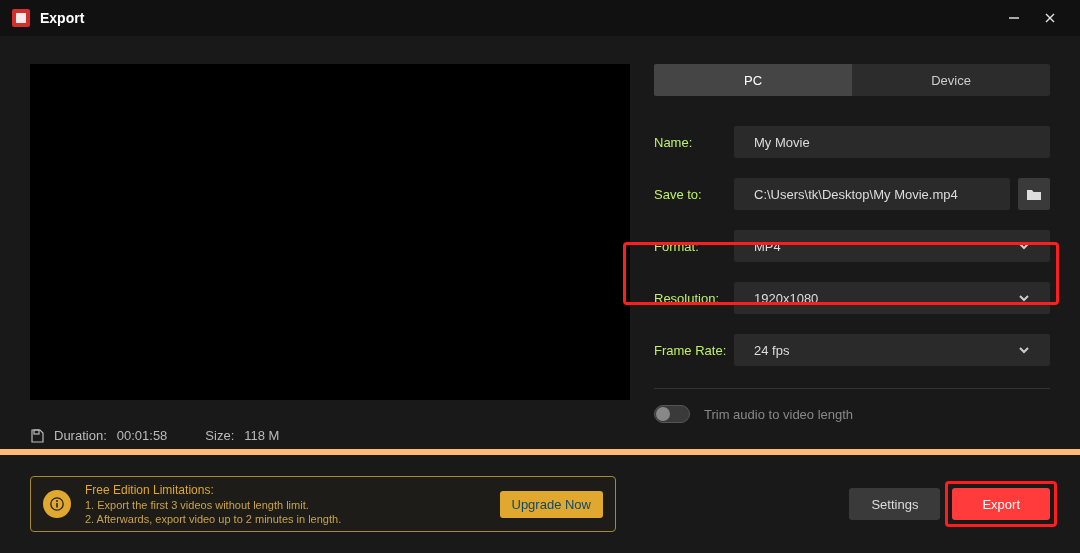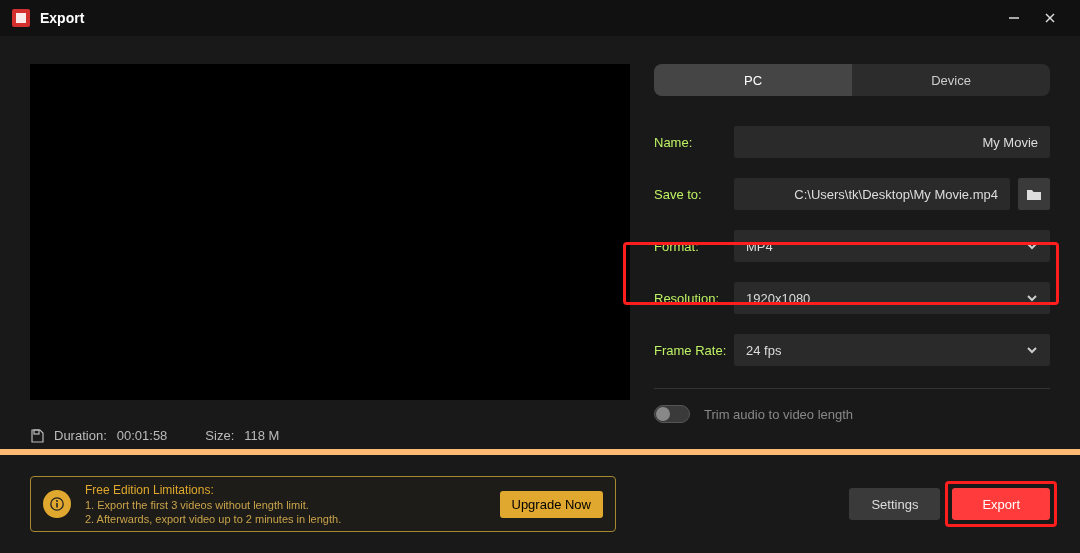--- a/index.html
+++ b/index.html
@@ -19,29 +19,29 @@
 
   
   .left { width: 600px; text-align: center; }
   .preview { width: 600px; height: 336px; background: #000; }
   .meta { margin-top: 28px; display: flex; align-items: center; gap: 10px; color: #bbb; font-size: 13px; }
   .meta .sep { width: 18px; }
   .save-icon svg { width: 14px; height: 14px; display: block; }
 
   
   .right { flex: 1; margin-left: 24px; }
-  .tabs { display: flex; height: 32px; background: #2c2c2c; border-radius: 8px; overflow: hidden; }
+  .tabs { display: flex; height: 32px; background: #2c2c2c; border-radius: 2px; overflow: hidden; }
   .tabs .tab { flex: 1; display: flex; align-items: center; justify-content: center; font-size: 13px; color: #ccc; }
   .tabs .tab.active { background: #454545; color: #fff; }
 
   .row { display: flex; align-items: center; margin-top: 20px; }
   .row.first { margin-top: 30px; }
   .row .label { width: 80px; font-size: 13px; color: #bef264; }
   .row .field { flex: 1; display: flex; align-items: center; }
-  .input, .select { flex: 1; height: 32px; background: #2a2a2a; border: none; color: #ddd; font-size: 13px; padding: 0 12px; border-radius: 2px; display: flex; align-items: center; justify-content: space-between; text-align: right; }
+  .input, .select { flex: 1; height: 32px; background: #2a2a2a; border: none; color: #ddd; font-size: 13px; padding: 0 20px; border-radius: 2px; display: flex; align-items: center; justify-content: space-between; }
   .folder-btn { width: 32px; height: 32px; background: #3a3a3a; margin-left: 8px; display: flex; align-items: center; justify-content: center; border-radius: 2px; }
   .folder-btn svg { width: 16px; height: 14px; fill: #ddd; }
   .chev { width: 12px; height: 12px; }
   .chev svg { width: 12px; height: 12px; stroke: #ccc; stroke-width: 2; fill: none; }
 
   .highlight-box { position: absolute; border: 3px solid #ff1e1e; border-radius: 4px; pointer-events: none; }
   .hl-format { left: 623px; top: 206px; width: 436px; height: 63px; }
 
   .divider { height: 1px; background: #333; margin-top: 22px; }
 
@@ -51,21 +51,21 @@
   .trimrow .tlabel { font-size: 13px; color: #888; }
 
   
   .footer { position: absolute; left: 0; right: 0; bottom: 0; height: 104px; border-top: 6px solid #fdba74; display: flex; align-items: center; padding: 0 30px; }
   .limitations { width: 586px; height: 56px; border: 1px solid #a78a2f; border-radius: 4px; display: flex; align-items: center; padding: 0 12px; gap: 14px; background: rgba(120,90,20,0.05); }
   .limitations .info-ico { width: 28px; height: 28px; background: #e0a82e; border-radius: 50%; display: flex; align-items: center; justify-content: center; }
   .limitations .info-ico svg { width: 14px; height: 14px; }
   .limitations .txt { flex: 1; }
   .limitations .title2 { color: #e0a82e; font-size: 12px; line-height: 16px; }
   .limitations .line { color: #c9a34a; font-size: 11px; line-height: 14px; }
-  .upgrade-btn { background: #e0a82e; color: #000000; font-size: 13px; padding: 6px 12px; border-radius: 3px; text-align: center; }
+  .upgrade-btn { background: #e0a82e; color: #0c4a6e; font-size: 13px; padding: 6px 12px; border-radius: 3px; text-align: center; }
 
   .footer .spacer2 { flex: 1; }
   .settings-btn { background: #3a3a3a; color: #ddd; font-size: 13px; height: 32px; padding: 12px 22px; border-radius: 3px; display: flex; align-items: center; margin-right: 12px; }
   .export-wrap { position: relative; }
   .export-btn { background: #ff3b3b; color: #fff; font-size: 13px; height: 32px; padding: 0 30px; border-radius: 3px; display: flex; align-items: center; }
   .hl-export { left: -7px; top: -7px; right: -7px; bottom: -7px; border: 3px solid #ff1e1e; border-radius: 4px; position: absolute; pointer-events: none; }
 </style>
 </head>
 <body>
 

